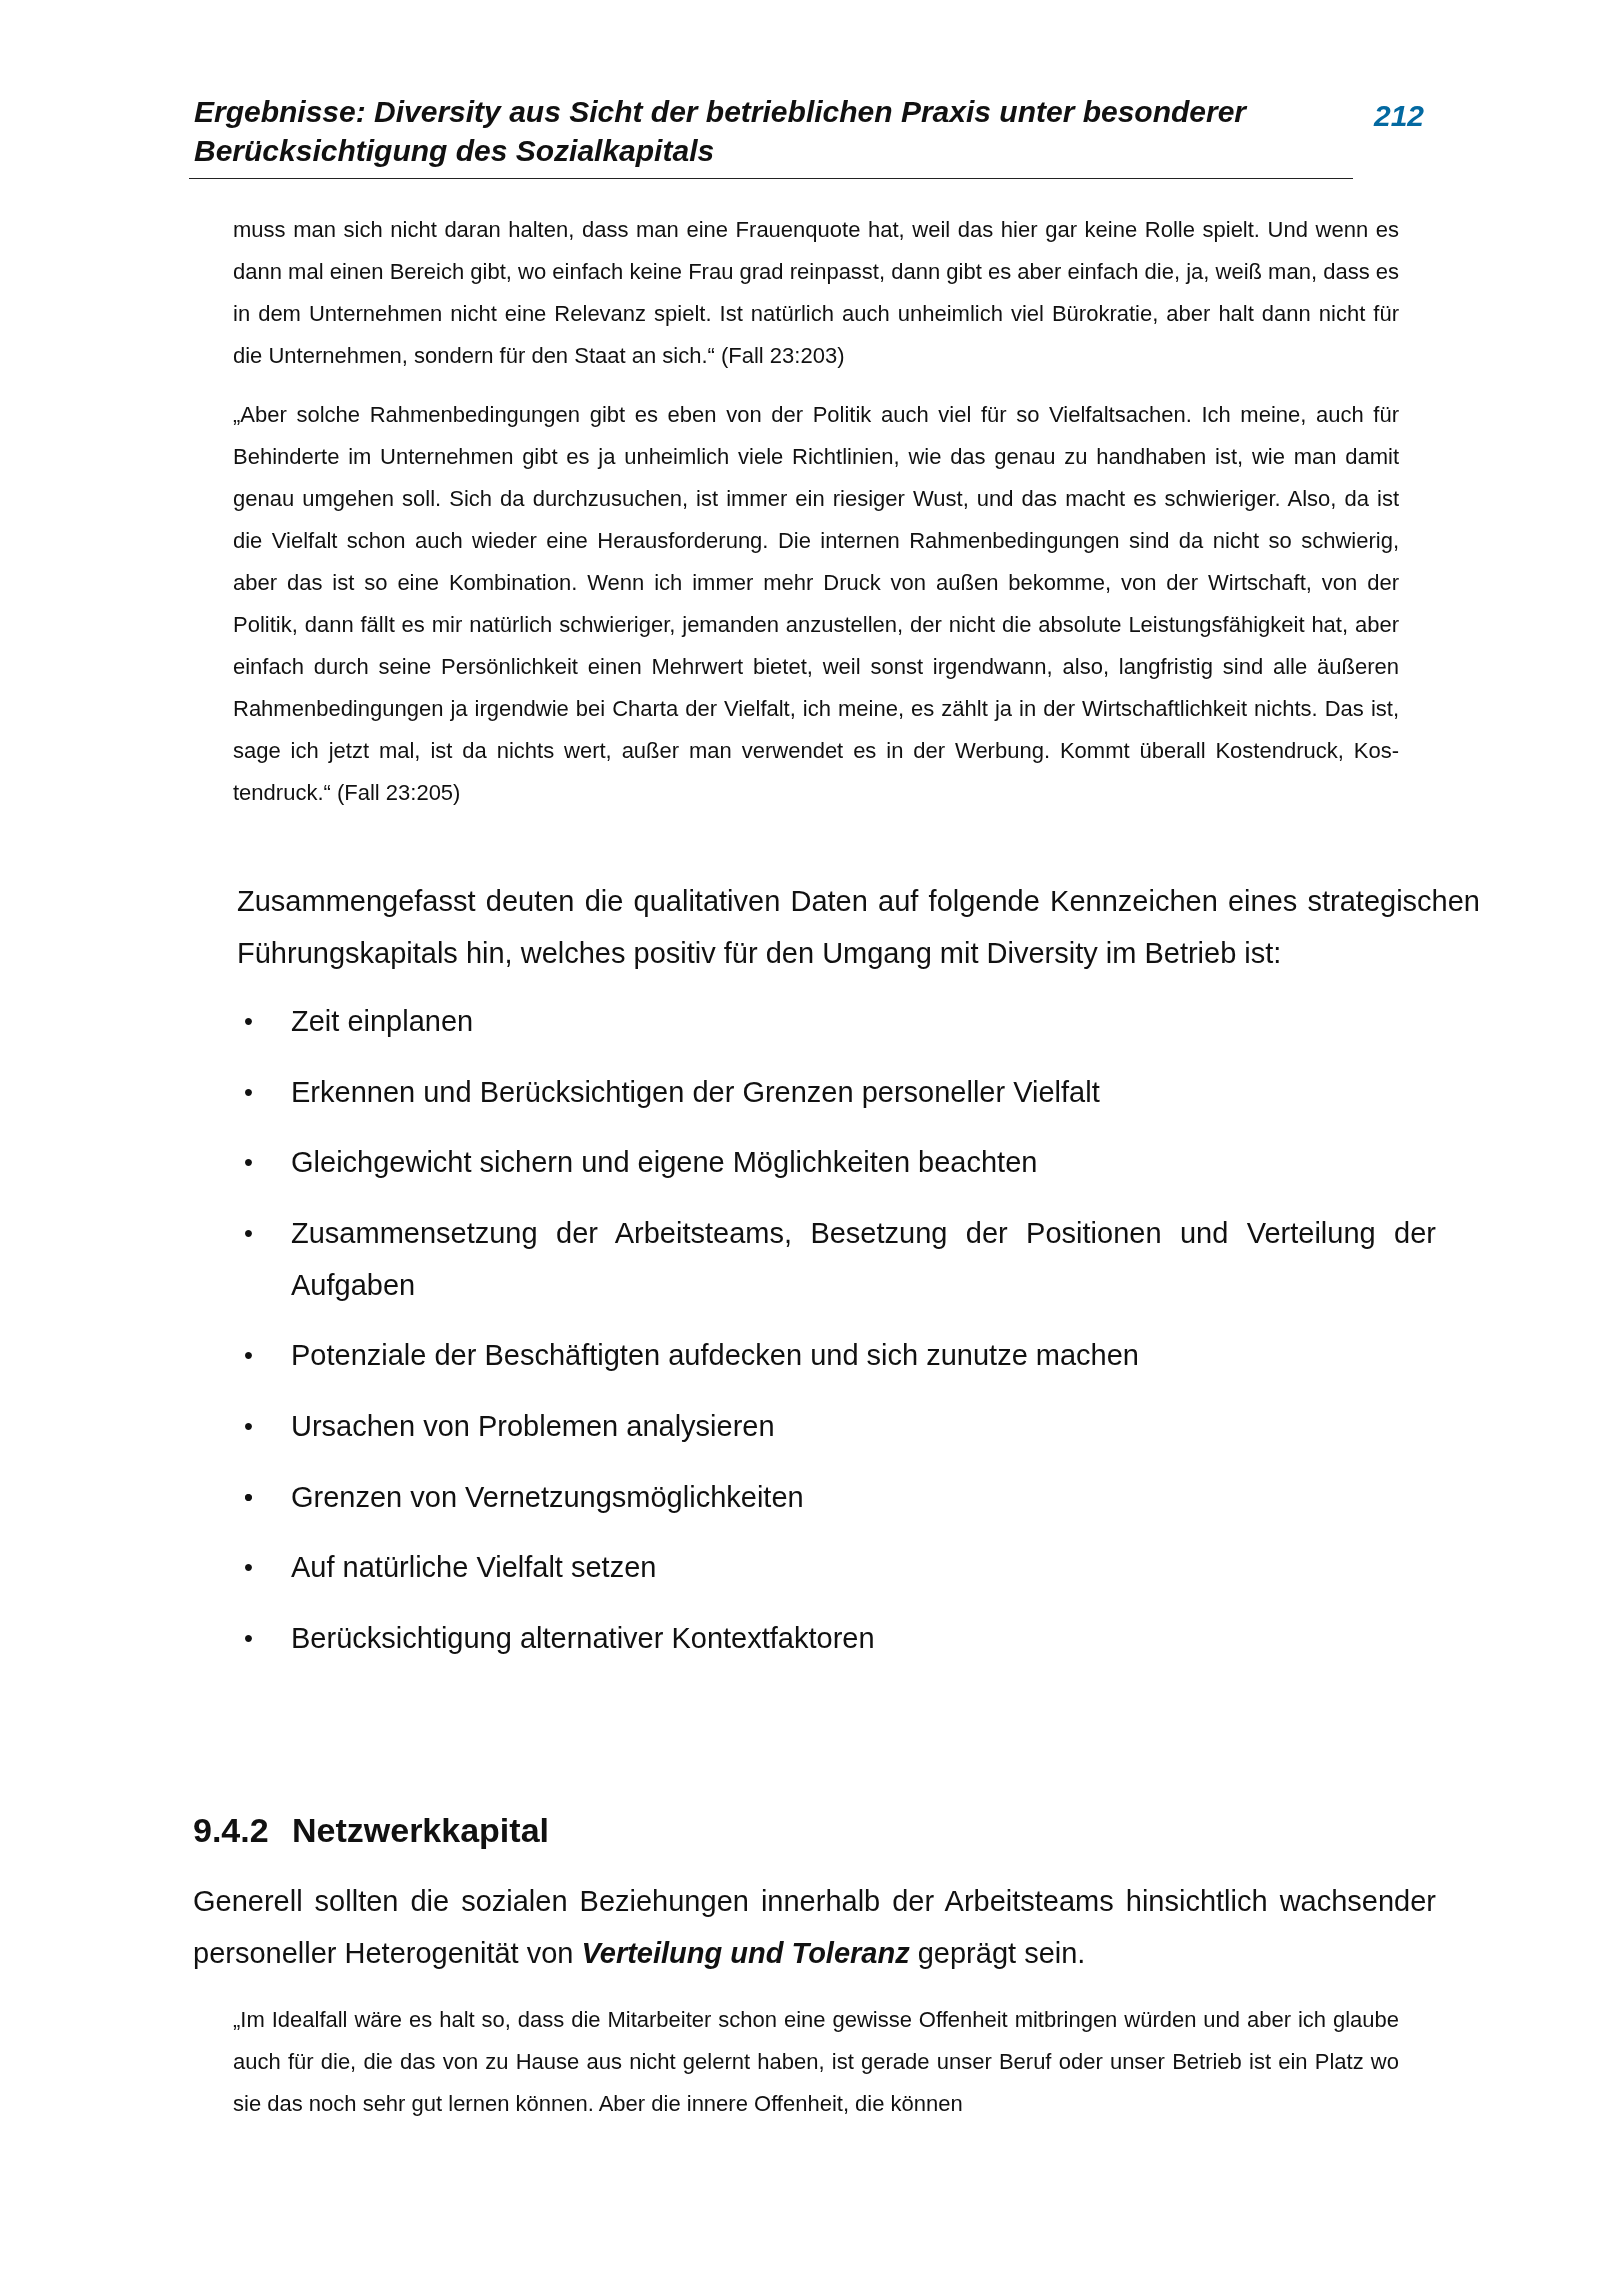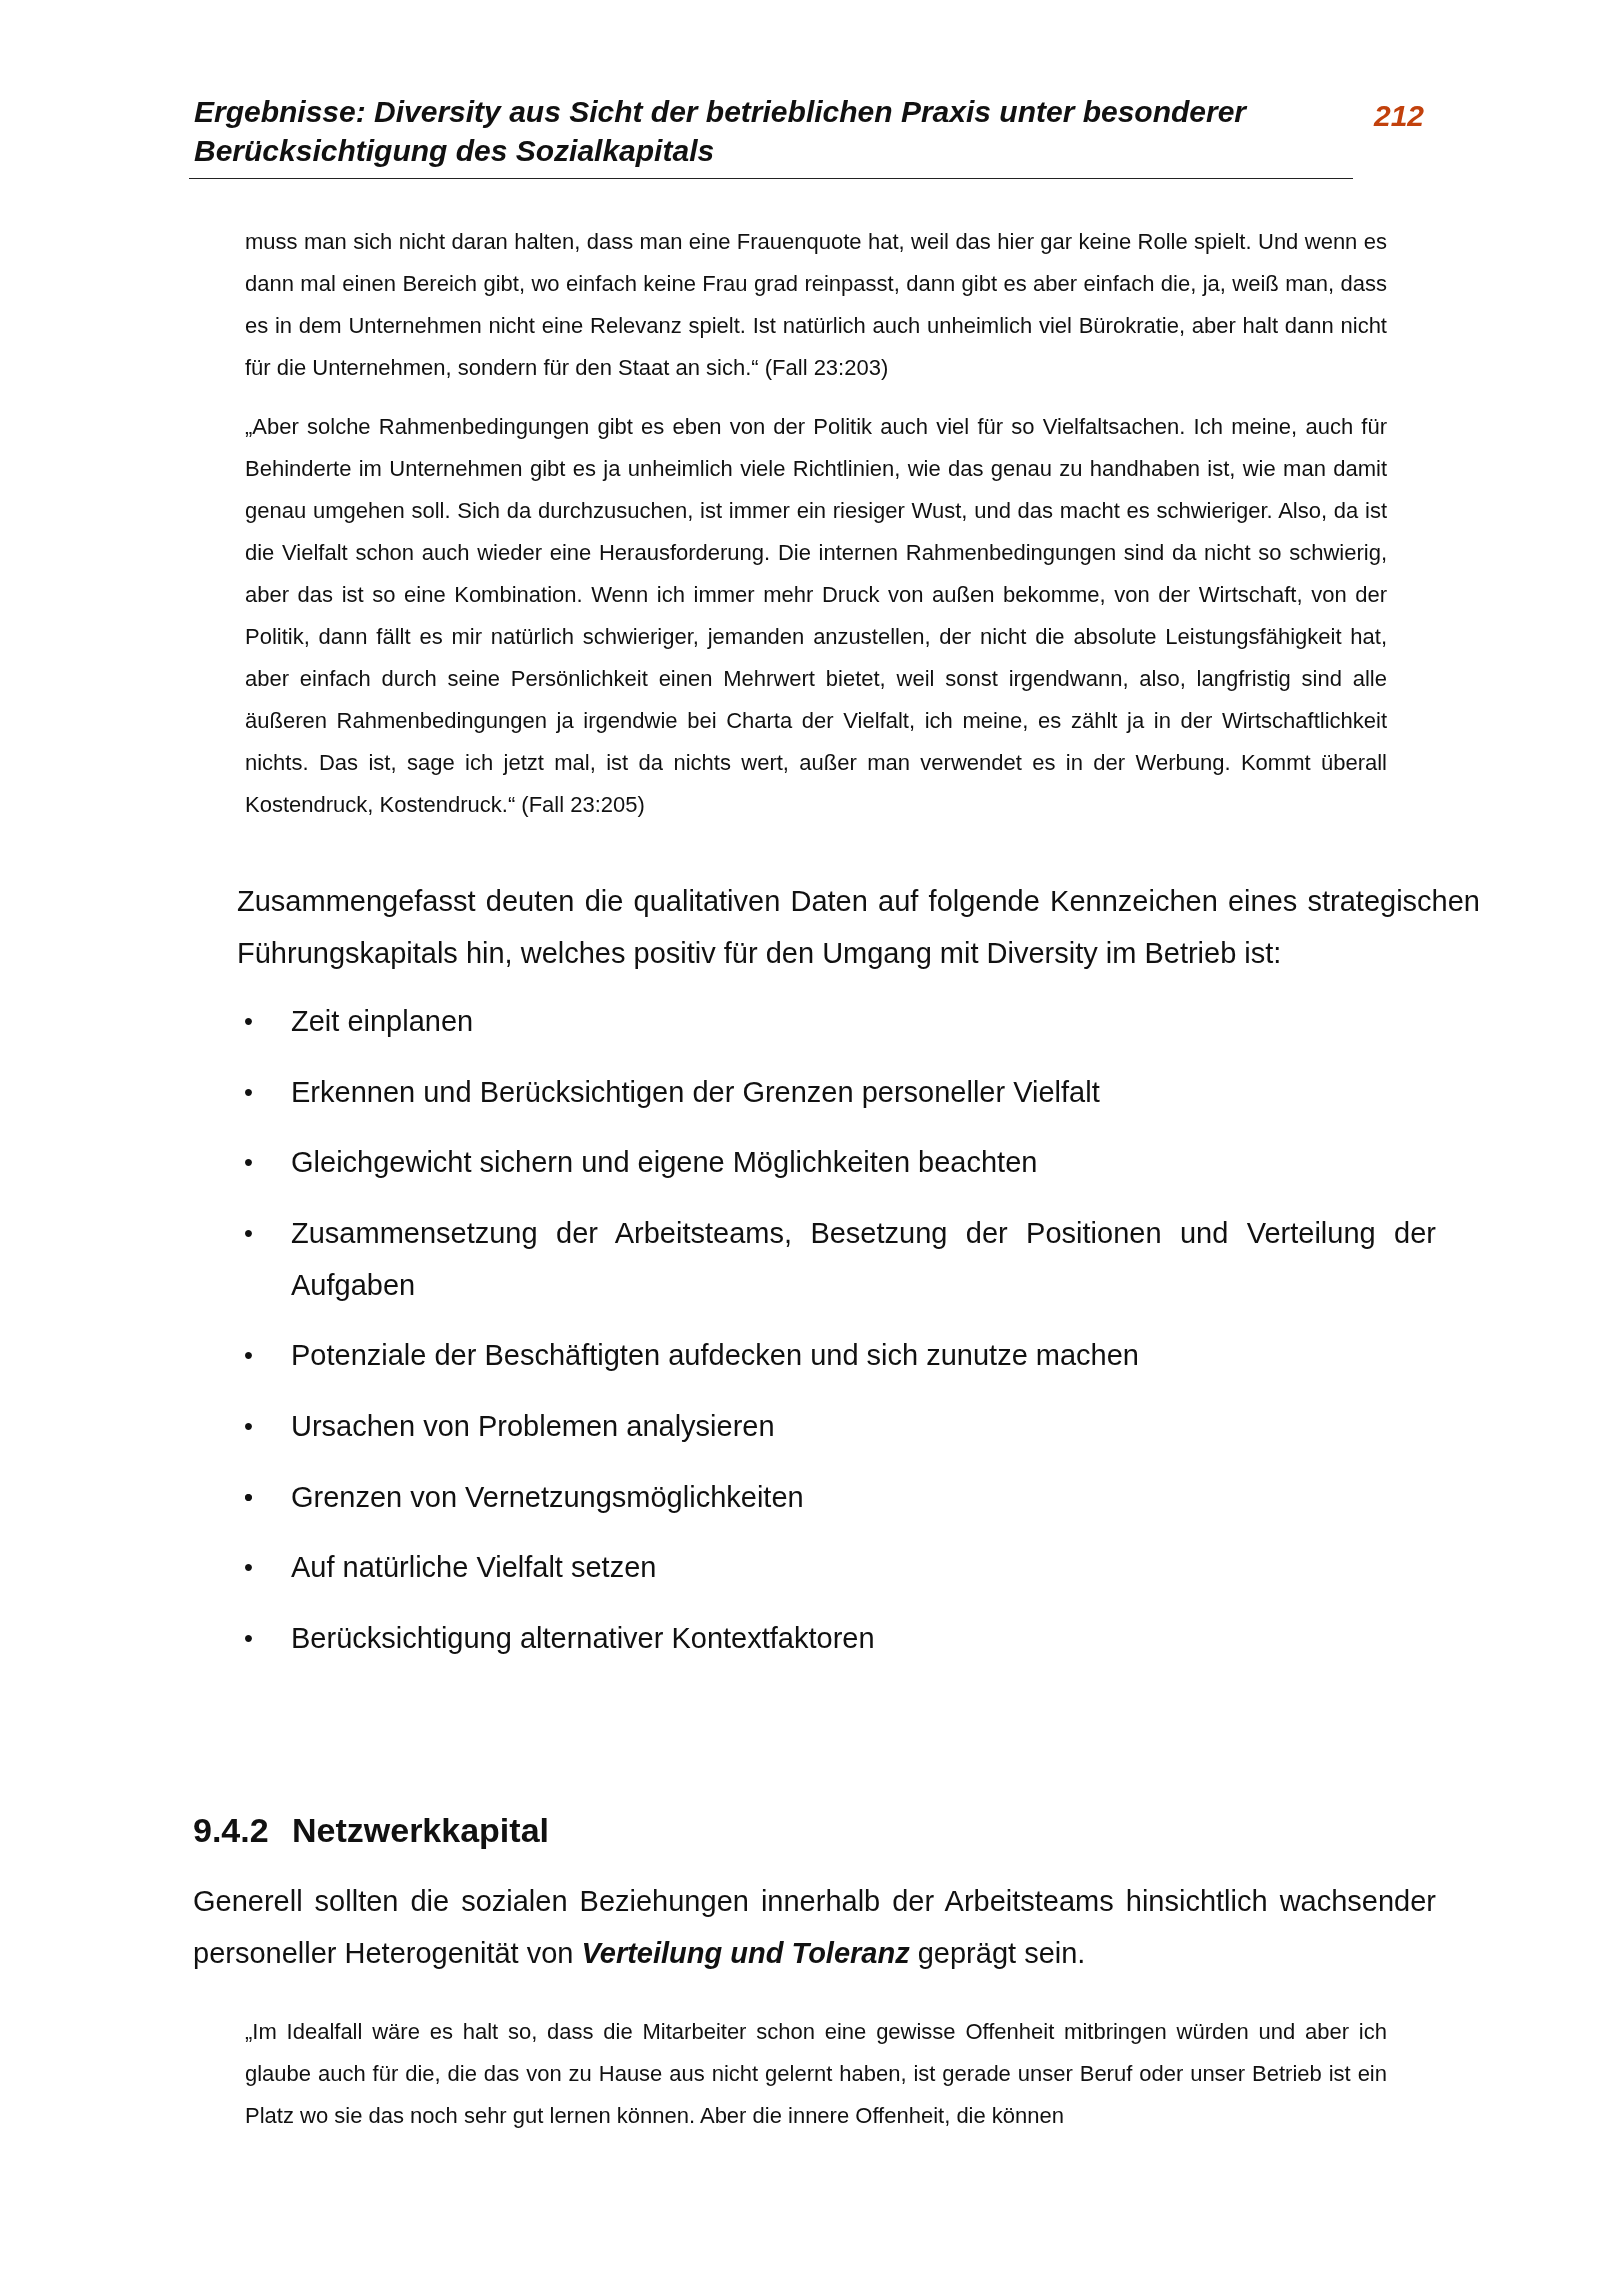--- a/index.html
+++ b/index.html
@@ -4,28 +4,28 @@
   <style>
     html, body { margin: 0; padding: 0; background: #ffffff; }
     body { width: 1621px; height: 2293px; position: relative; overflow: hidden; color: #111111; }
     .page { position: absolute; left: 0; top: 0; width: 1621px; height: 2293px; background: #ffffff; padding-left: 48px; }
 
     .running-header { position: absolute; left: 194px; top: 92px; width: 1157px;
       font-family: "Liberation Sans", sans-serif; font-weight: bold; font-style: italic;
       font-size: 30px; line-height: 39px; color: #111; }
     .page-number { position: absolute; left: 1374px; top: 96px;
       font-family: "Liberation Sans", sans-serif; font-weight: bold; font-style: italic;
-      font-size: 30px; line-height: 39px; color: #c2410c; }
+      font-size: 30px; line-height: 39px; color: #0369a1; }
     .header-rule { position: absolute; left: 189px; top: 178px; width: 1164px; height: 0;
       border-top: 1.6px solid #222; }
 
     .quote { position: absolute; left: 233px; width: 1166px;
       font-family: "Liberation Sans", sans-serif; font-size: 22px; line-height: 42px;
       text-align: justify; color: #111; }
-    .quote p { margin: 12px; }
+    .quote p { margin: 0; }
 
     .body-text { position: absolute; left: 193px; width: 1243px;
       font-family: "Liberation Sans", sans-serif; font-size: 29px; line-height: 52px;
       text-align: justify; color: #111; }
     .body-text p { margin: 0; }
     .body-text strong { font-weight: bold; font-style: italic; }
 
     .bullet-list { position: absolute; left: 193px; top: 995px; width: 1243px; margin: 0; padding: 0; list-style: none;
       font-family: "Liberation Sans", sans-serif; font-size: 29px; line-height: 52px; color: #111; }
     .bullet-list li { position: relative; padding-left: 98px; margin-bottom: 18.6px; text-align: justify; }

